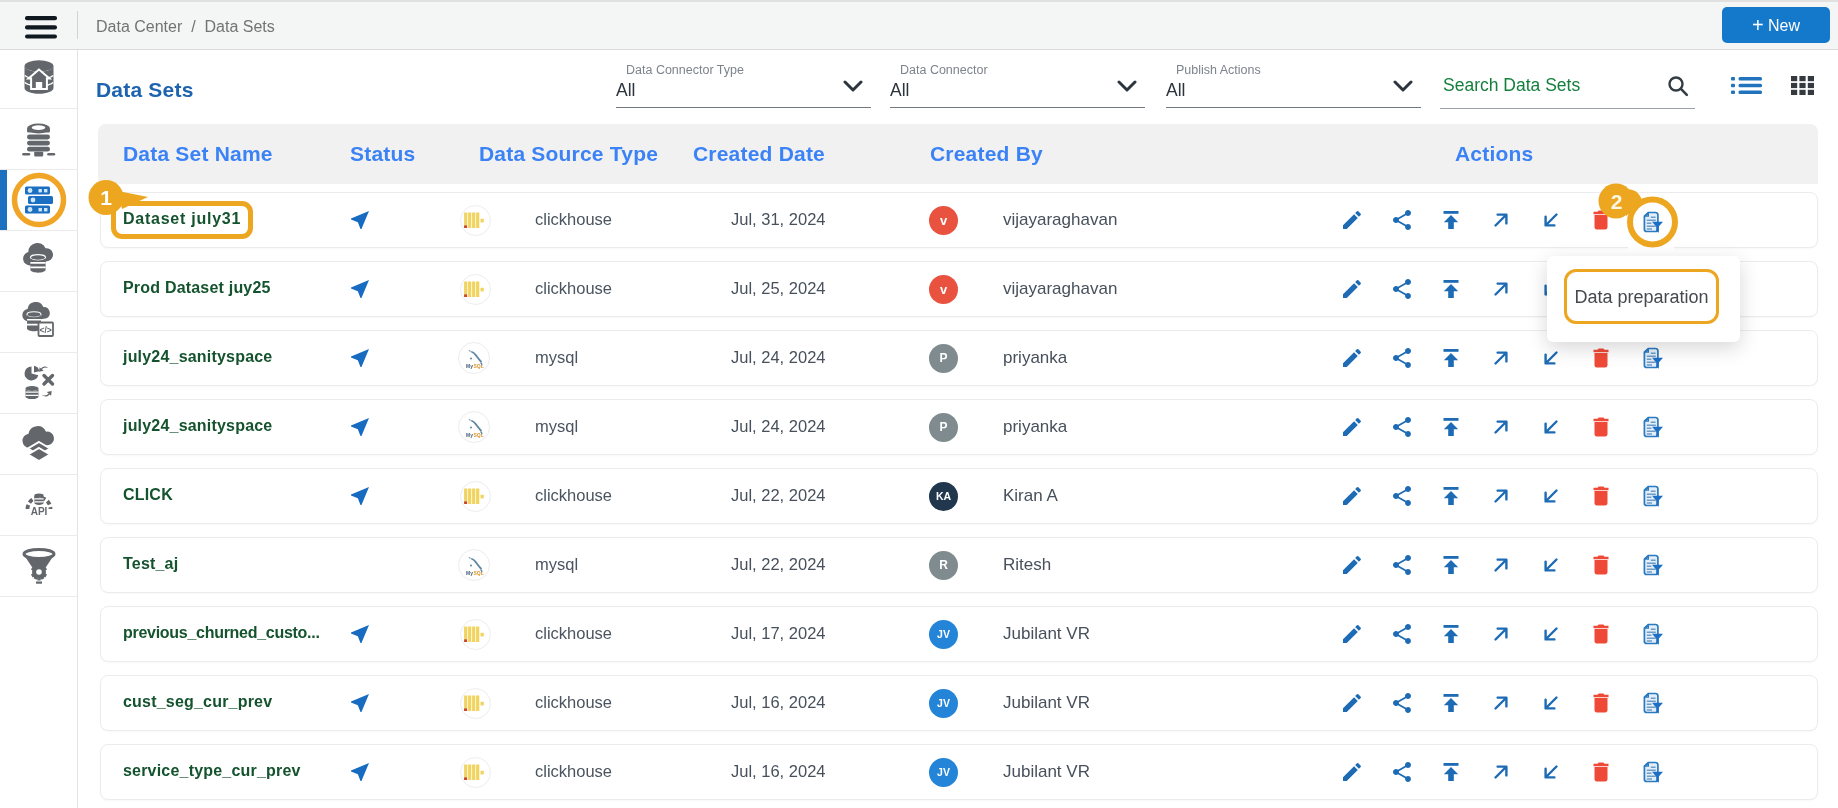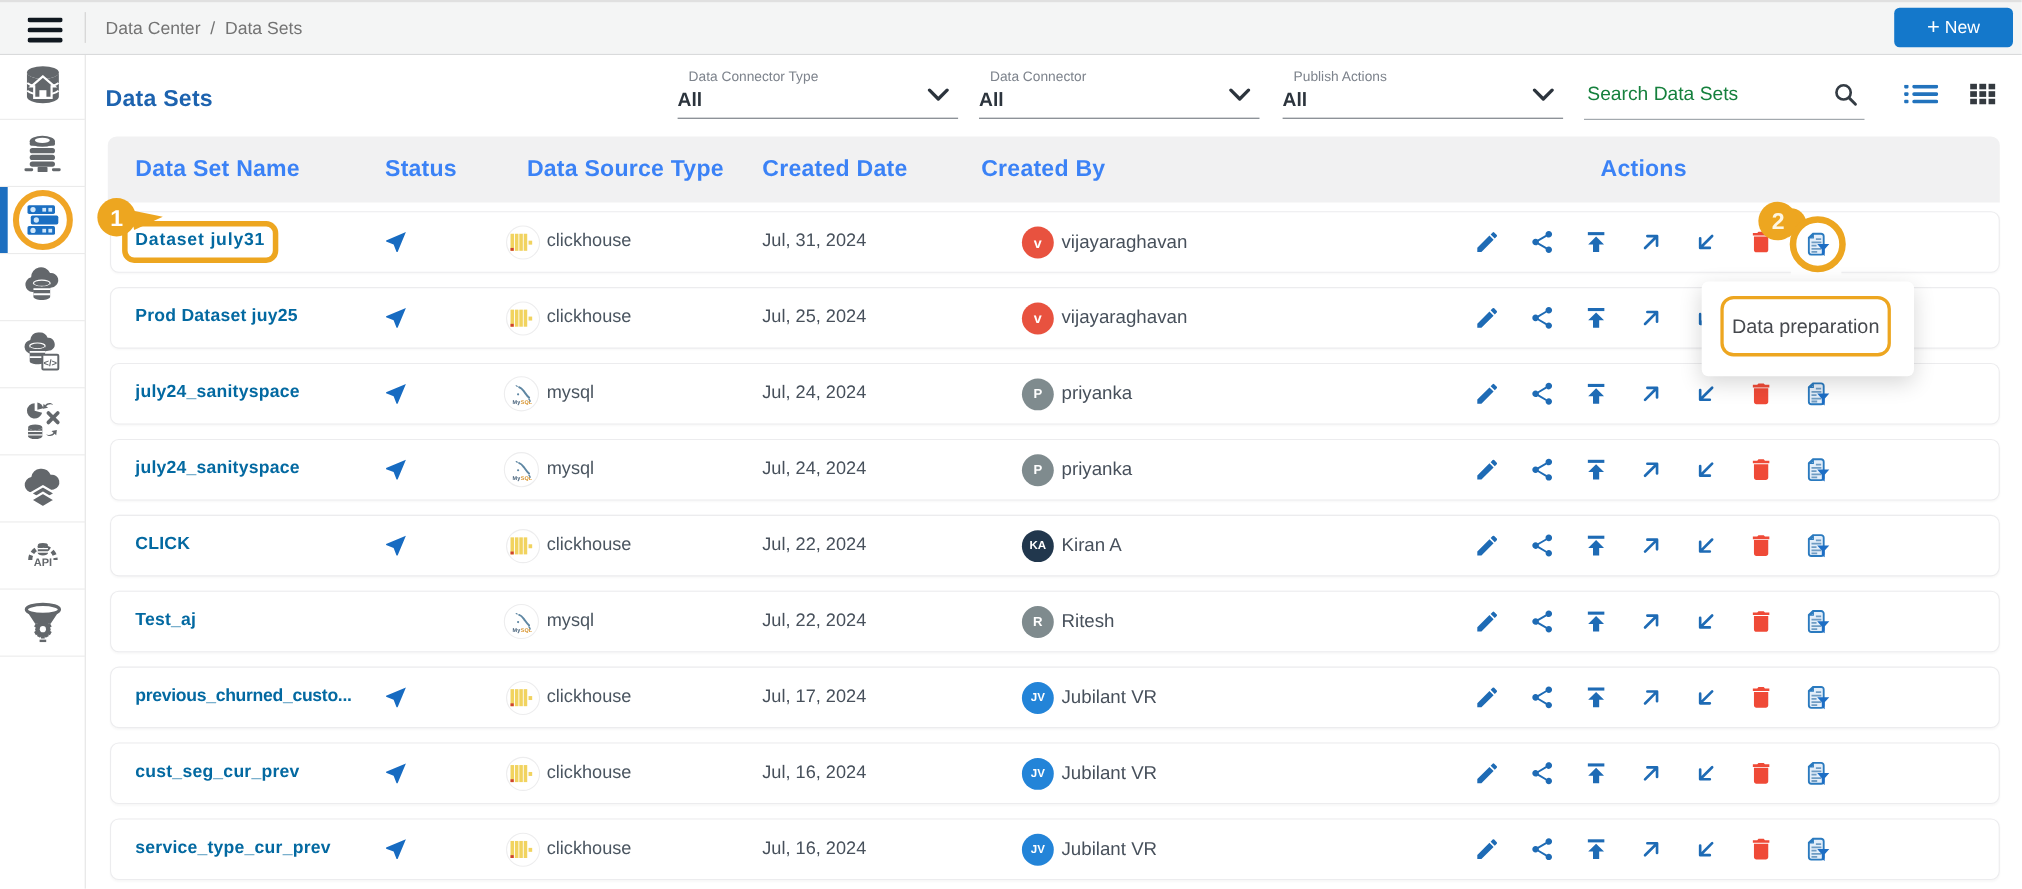--- a/index.html
+++ b/index.html
@@ -1,24 +1,24 @@
 <!DOCTYPE html>
 <html><head>
 <meta charset="utf-8">
 <style>
 *{margin:0;padding:0;box-sizing:border-box;}
 html,body{width:1838px;height:808px;background:#ffffff;font-family:"Liberation Sans",sans-serif;overflow:hidden;position:relative;}
 .abs{position:absolute;}
 .row{position:absolute;left:100px;width:1718px;height:56px;background:#fff;border:1px solid #ececee;border-radius:8px;box-shadow:0 1px 2px rgba(0,0,0,0.03);}
-.name{position:absolute;left:123px;color:#0369a1;font-weight:bold;font-size:16px;letter-spacing:0.2px;}
-.txt{position:absolute;color:#47505b;font-size:16.5px;}
+.name{position:absolute;left:123px;color:#14532d;font-weight:bold;font-size:16px;letter-spacing:0.2px;}
+.txt{position:absolute;color:#47505b;font-size:16.5px;margin-left:38px;}
 .av{position:absolute;width:29px;height:29px;border-radius:50%;color:#fff;text-align:center;font-weight:bold;}
 .hlab{position:absolute;top:124px;height:60px;line-height:60px;color:#3b82f6;font-weight:bold;font-size:21px;letter-spacing:0.2px;}
 .flab{color:#7d838c;font-size:12.5px;margin-left:10px;}
-.fval{color:#2c343d;font-size:17.5px;margin-top:3px;font-weight:bold;}
+.fval{color:#2c343d;font-size:17.5px;margin-top:3px;}
 .fline{position:absolute;height:1px;background:#72787f;}
 </style>
 </head>
 <body>
 
 <div class="abs" style="left:0;top:0;width:1838px;height:50px;background:#f4f5f5;border-top:2px solid #e0e0e0;border-bottom:1px solid #d9dadb;"></div>
 <svg class="abs" style="left:25px;top:16px;" width="32" height="23" viewBox="0 0 32 23">
 <rect x="0" y="0" width="32" height="4.2" rx="2" fill="#101820"></rect>
 <rect x="0" y="9.2" width="32" height="4.2" rx="2" fill="#101820"></rect>
 <rect x="0" y="18.4" width="32" height="4.2" rx="2" fill="#101820"></rect>
@@ -206,21 +206,21 @@
       <rect x="0" y="13.8" width="6.2" height="5.2"></rect>
       <rect x="8.4" y="13.8" width="6.2" height="5.2"></rect>
       <rect x="16.8" y="13.8" width="6.2" height="5.2"></rect>
     </g>
   </svg>
 <div class="abs" style="left:98px;top:124px;width:1720px;height:60px;background:#f1f1f2;border-radius:8px 8px 0 0;"></div>
 <div class="hlab" style="left:123px;">Data Set Name</div>
 <div class="hlab" style="left:350px;">Status</div>
 <div class="hlab" style="left:463px;margin-left:16px;">Data Source Type</div>
 <div class="hlab" style="left:693px;">Created Date</div>
-<div class="hlab" style="left:892px;">Created By</div>
+<div class="hlab" style="left:930px;">Created By</div>
 <div class="hlab" style="left:1455px;">Actions</div>
 <div class="row" style="top:192px;"></div>
 <div class="name" style="top:210px;letter-spacing:0.75px;">Dataset july31</div>
 <svg class="abs" style="left:348px;top:208px;" width="24" height="24" viewBox="0 0 24 24">
     <path d="M21 3L3 10.53v.98l6.84 2.65L12.48 21h.98L21 3z" fill="#176bc1"></path>
   </svg>
 <div class="abs" style="left:459.5px;top:204.5px;width:31px;height:31px;border-radius:50%;background:#fff;border:1px solid #ededee;"></div>
 <svg class="abs" style="left:455px;top:200px;" width="40" height="40" viewBox="0 0 40 40">
     <rect x="9.1" y="12.5" width="3.2" height="15.5" fill="#f1d35f"></rect>
     <rect x="13.1" y="12.5" width="3.2" height="15.5" fill="#f1d35f"></rect>

